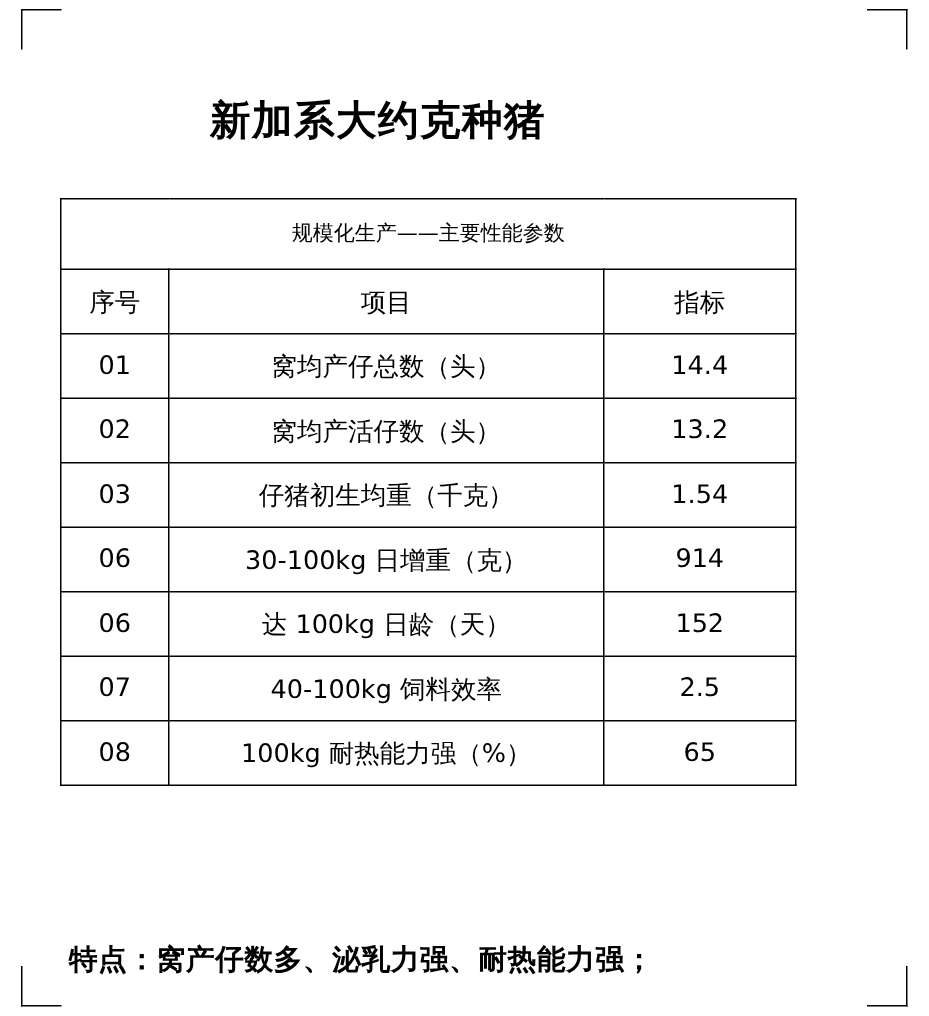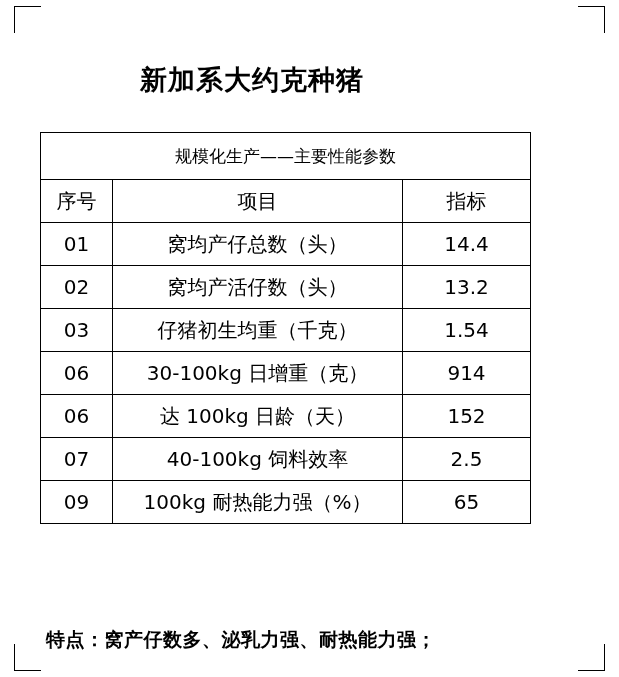--- a/index.html
+++ b/index.html
@@ -51,26 +51,26 @@
     border-collapse: collapse;
     width: 490px;
     margin: 0 auto;
     table-layout: fixed;
   }
   table.params td {
     border: 1px solid #000000;
     text-align: center;
     vertical-align: middle;
     height: 42px;
-    font-size: 20px;
+    font-size: 17px;
     padding: 0 2px;
   }
   table.params td.caption {
     height: 46px;
-    font-size: 17px;
+    font-size: 14px;
   }
   .col-no   { width: 72px; }
   .col-item { width: 290px; }
   .col-val  { width: 128px; }
 
   .footnote {
     position: absolute;
     left: 46px;
     bottom: 24px;
     font-size: 19px;
@@ -130,21 +130,21 @@
         <td>06</td>
         <td>达 100kg 日龄（天）</td>
         <td>152</td>
       </tr>
       <tr>
         <td>07</td>
         <td>40-100kg 饲料效率</td>
         <td>2.5</td>
       </tr>
       <tr>
-        <td>09</td>
+        <td>08</td>
         <td>100kg 耐热能力强（%）</td>
         <td>65</td>
       </tr>
     </tbody>
   </table>
 
   <div class="footnote">特点：窝产仔数多、泌乳力强、耐热能力强；</div>
 
 </div>
 

